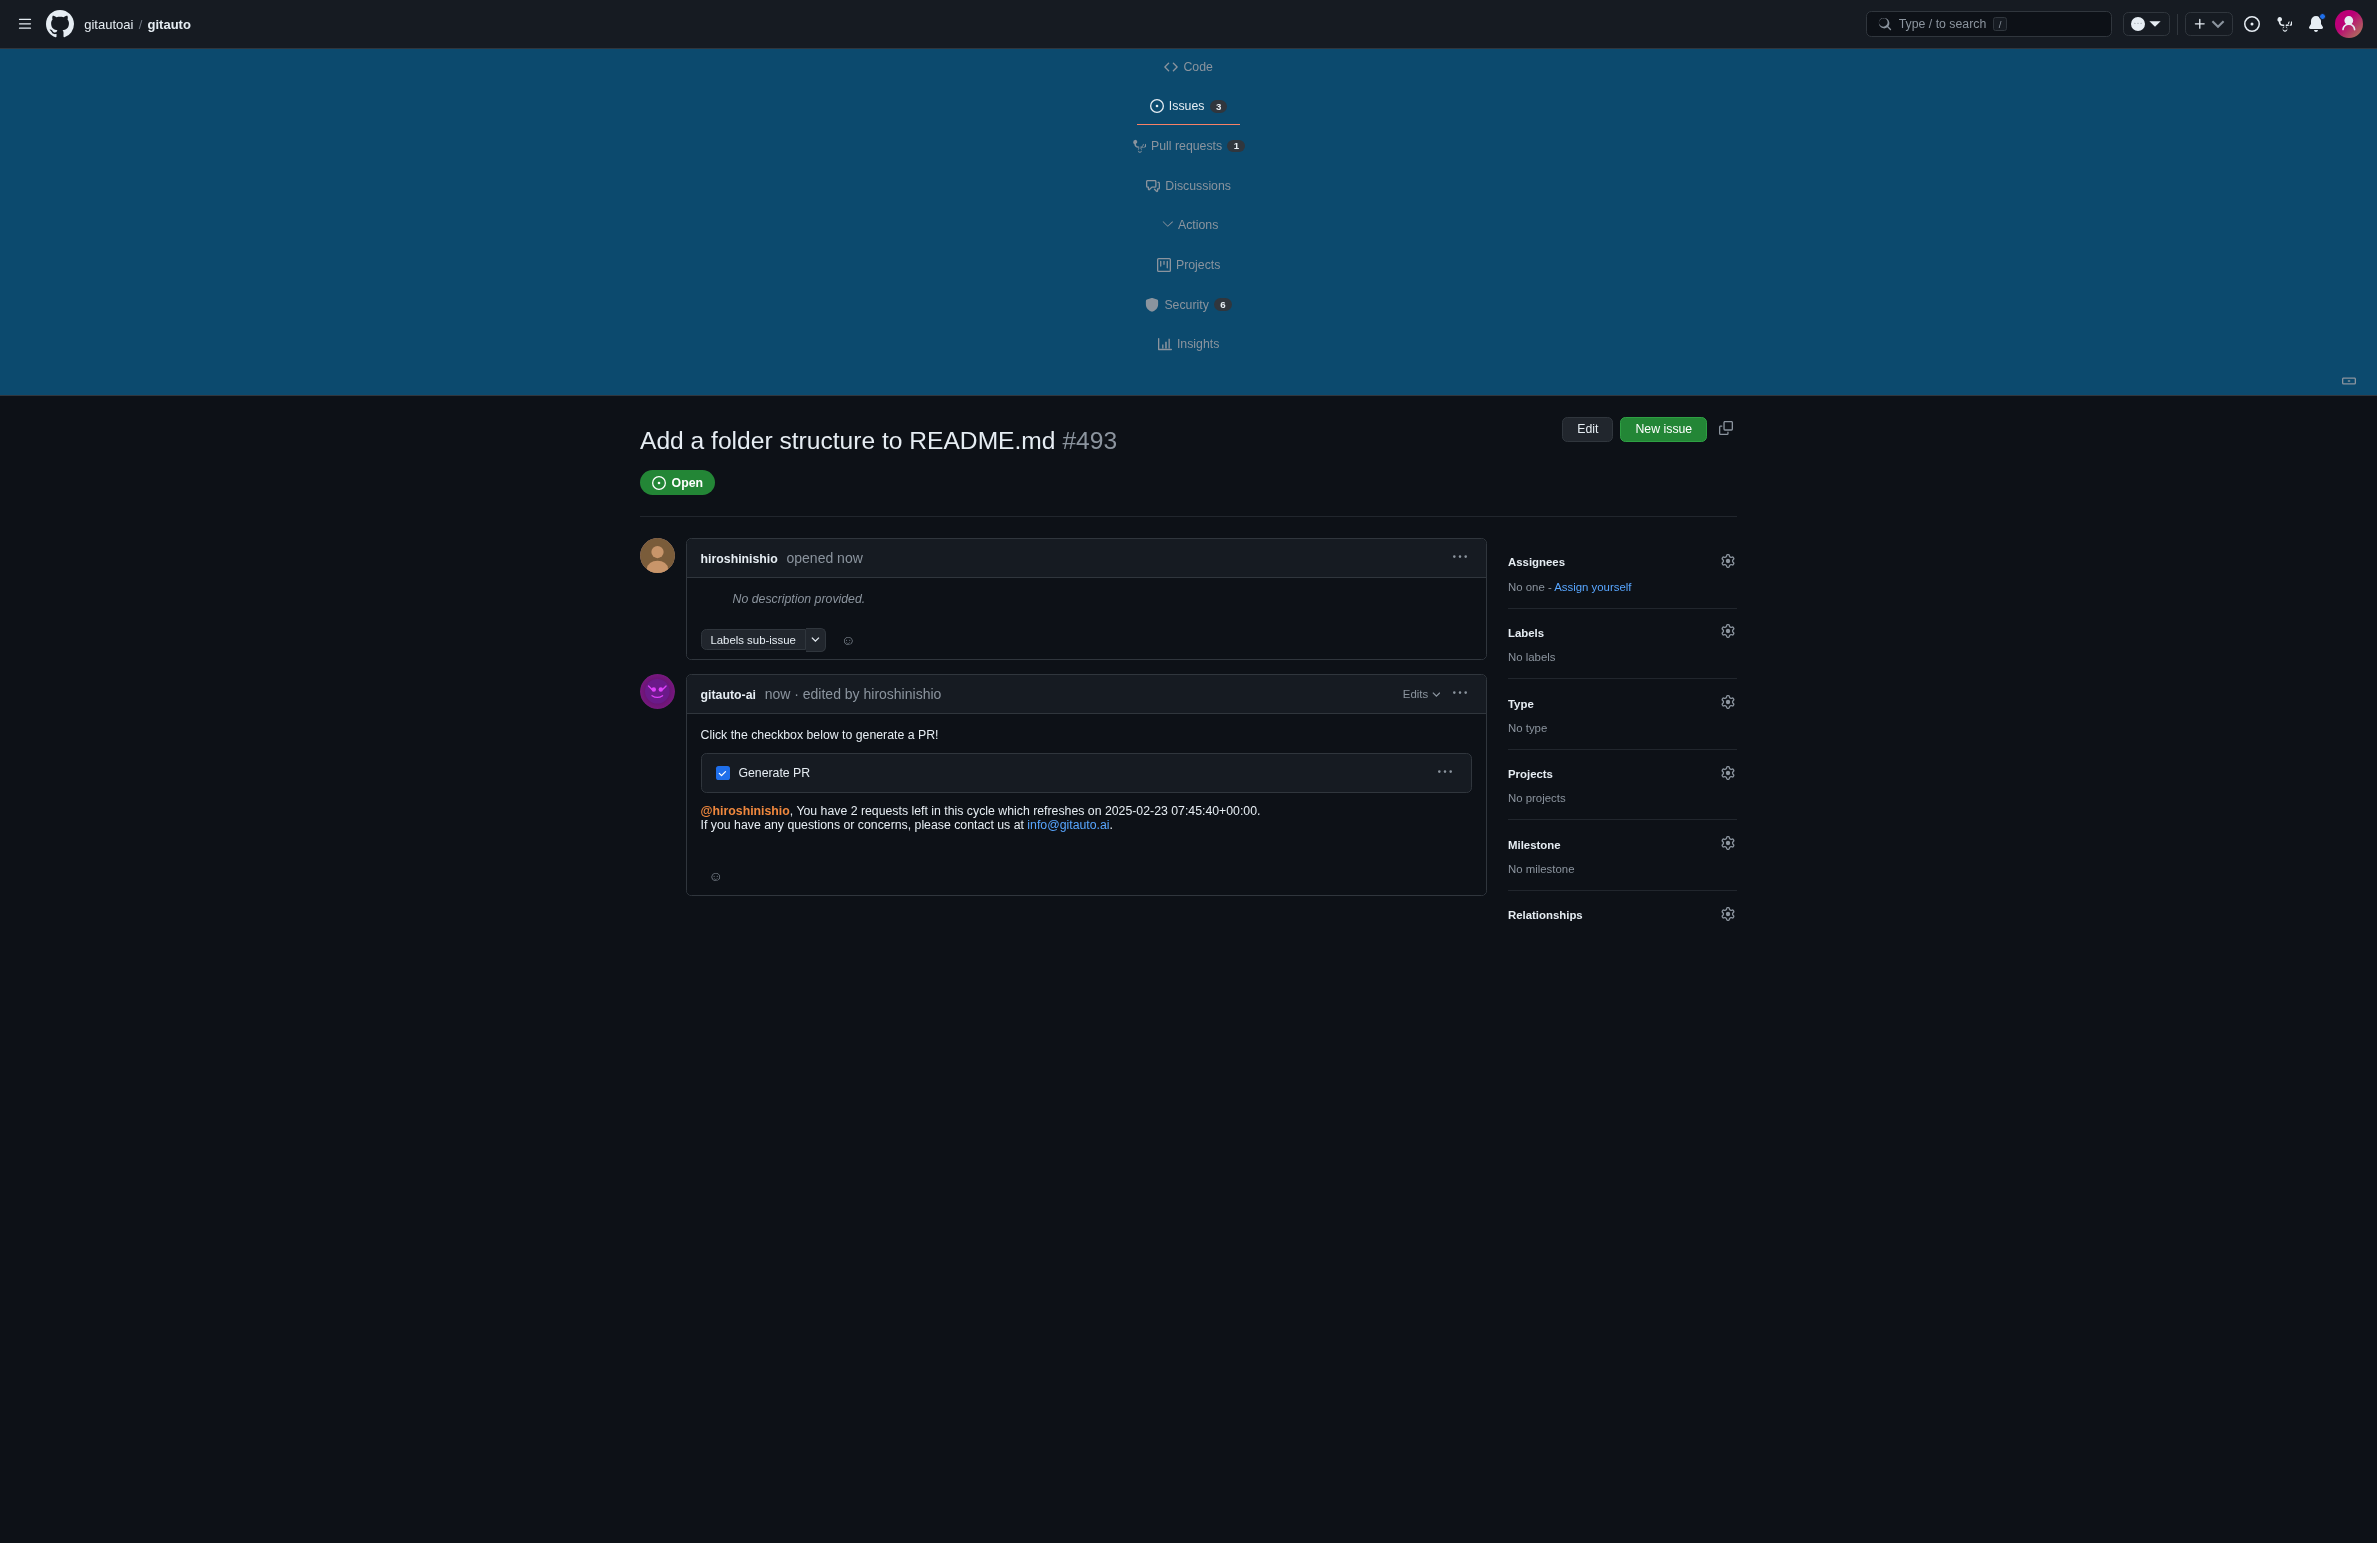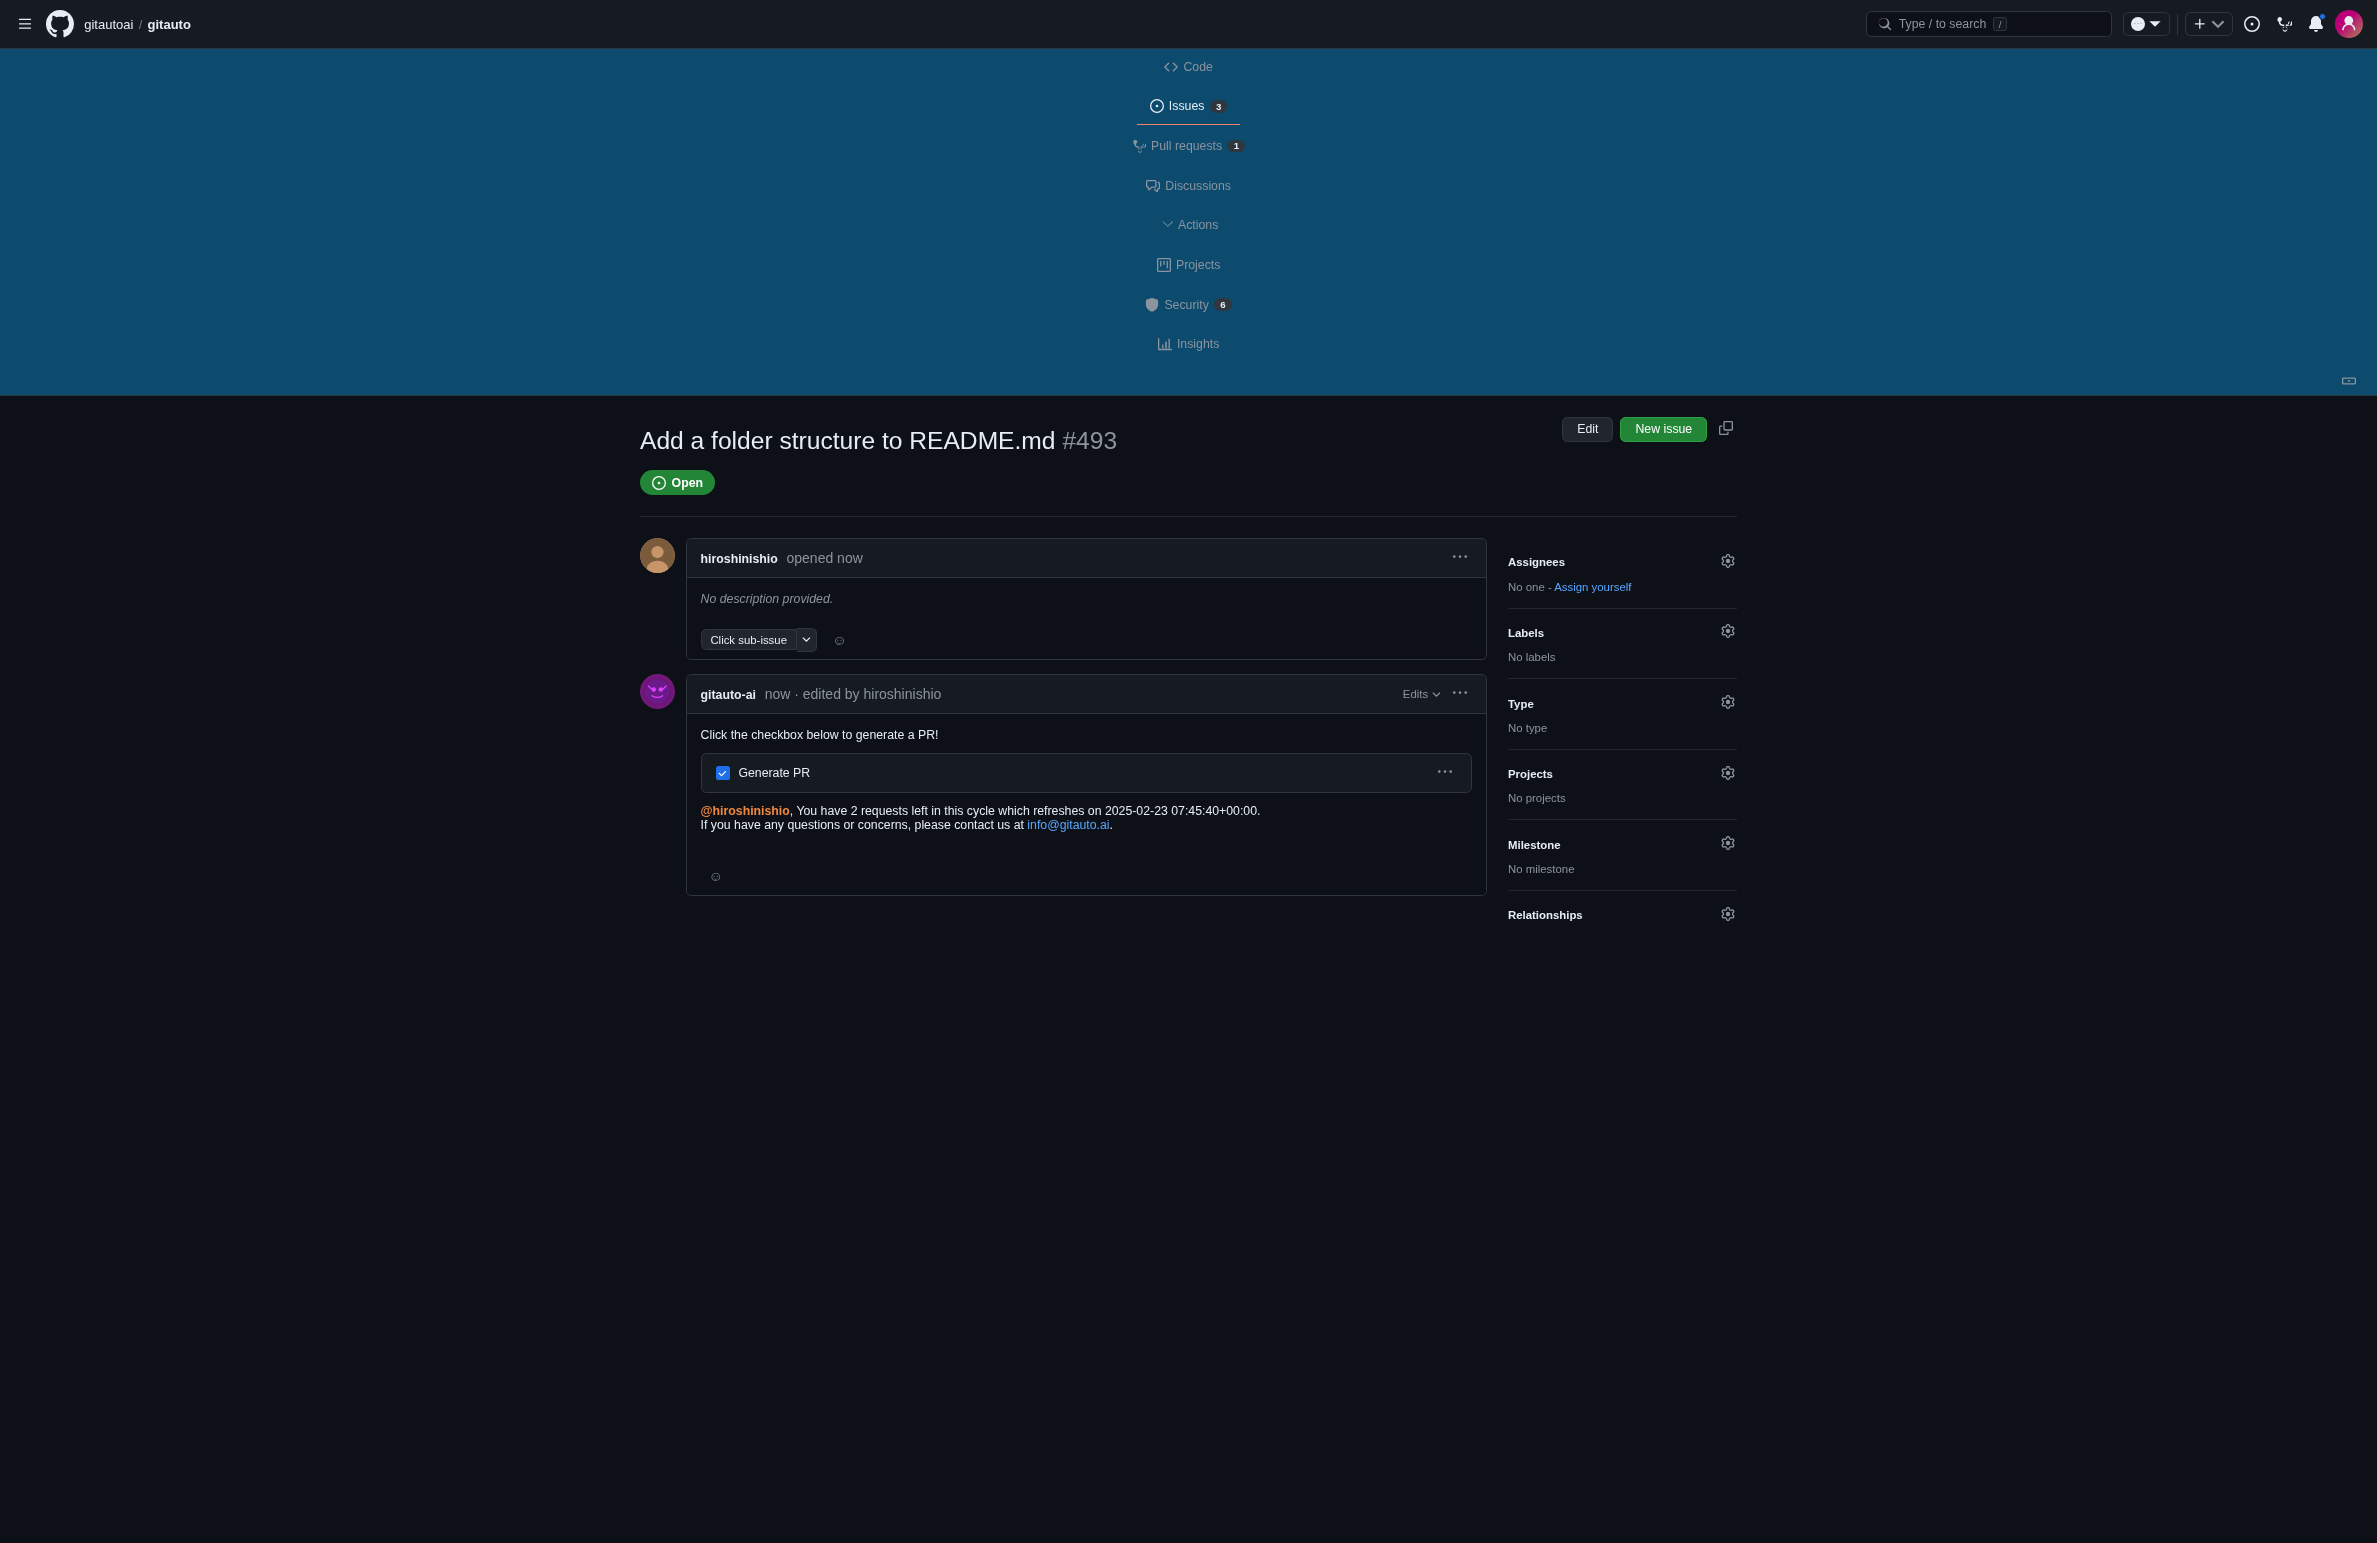--- a/index.html
+++ b/index.html
@@ -360,20 +360,21 @@
     }
 
     .comment-body {
       padding: 14px;
       background: #0d1117;
     }
     .comment-body p {
       color: #8b949e;
       font-style: italic;
       font-size: 12.3px;
+      margin-left: 32px;
     }
     .comment-footer {
       padding: 7px 14px;
       background: #0d1117;
       display: flex;
       align-items: center;
       gap: 7px;
     }
     .sub-issue-btn {
       display: flex;
@@ -702,21 +703,21 @@
                   <path d="M8 9a1.5 1.5 0 100-3 1.5 1.5 0 000 3zM1.5 9a1.5 1.5 0 100-3 1.5 1.5 0 000 3zm13 0a1.5 1.5 0 100-3 1.5 1.5 0 000 3z"></path>
                 </svg>
               </button>
             </div>
           </div>
           <div class="comment-body">
             <p>No description provided.</p>
           </div>
           <div class="comment-footer">
             <div style="display:flex;align-items:center;">
-              <button class="sub-issue-btn sub-issue-btn-main">Click sub-issue</button>
+              <button class="sub-issue-btn sub-issue-btn-main">Labels sub-issue</button>
               <button class="sub-issue-btn-arrow">
                 <svg width="8.8" height="8.8" viewBox="0 0 10 10" fill="#e6edf3">
                   <path d="M1 3l4 4 4-4" stroke="#e6edf3" stroke-width="1.5" fill="none"></path>
                 </svg>
               </button>
             </div>
             <button class="emoji-btn">☺</button>
           </div>
         </div>
       </div>

